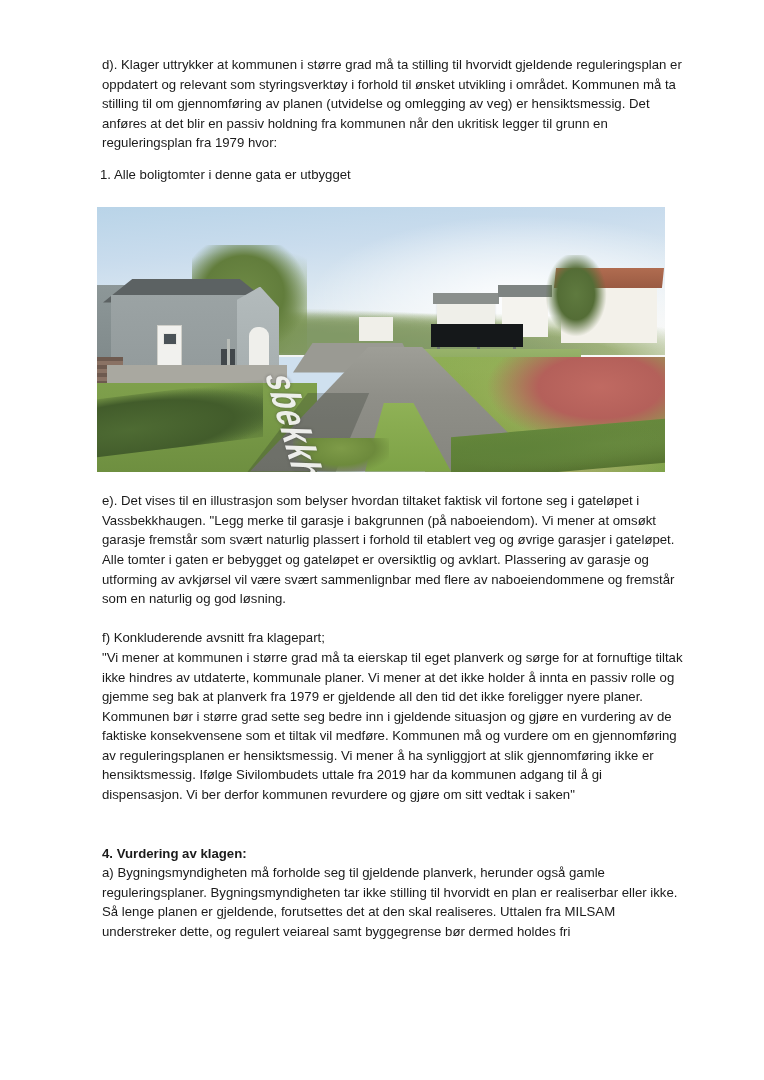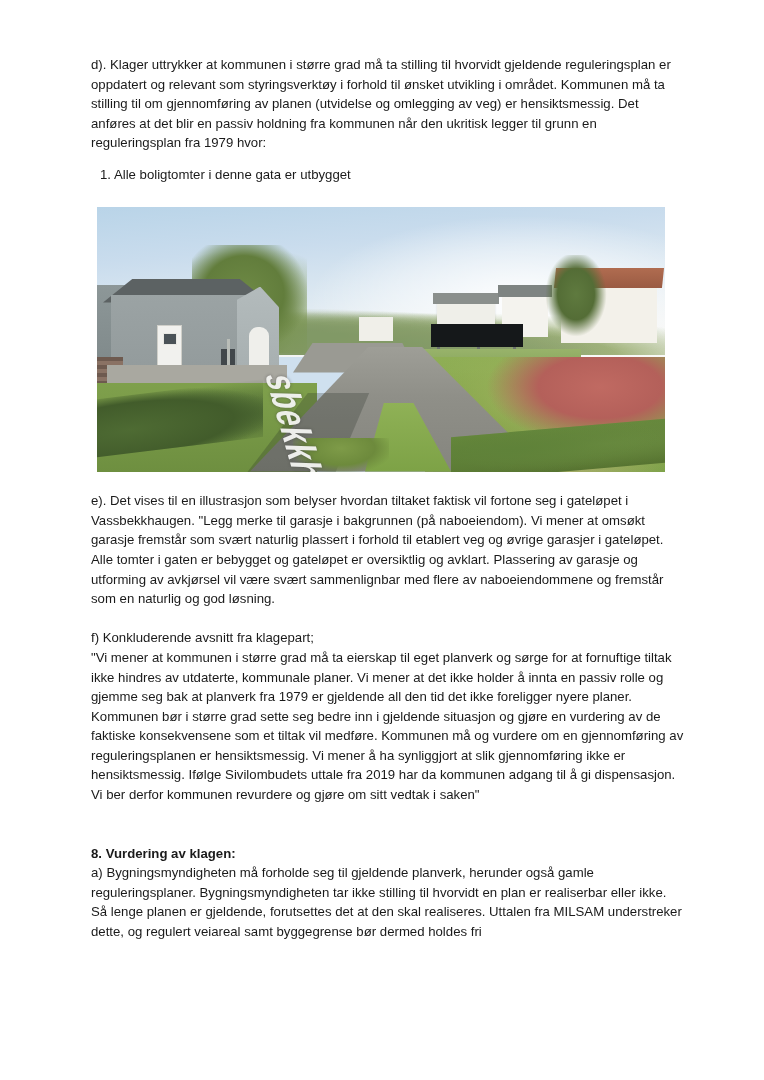--- a/index.html
+++ b/index.html
@@ -24,21 +24,21 @@
   }
   .doc-body {
     font-size: 13.2px;
     line-height: 19.6px;
     color: #1a1a1a;
   }
   p {
     margin: 0;
   }
   .para {
-    margin: 0 0 0 3px;
+    margin: 0 0 0 14px;
   }
   .gap-para {
     margin-top: 19.6px;
   }
   .gap-section {
     margin-top: 39px;
   }
   .heading {
     font-weight: bold;
   }
@@ -398,17 +398,17 @@
 
         <div class="street-label">sbekkhaugen</div>
       </div>
     </div>
 
     <p class="para gap-para">e). Det vises til en illustrasjon som belyser hvordan tiltaket faktisk vil fortone seg i gateløpet i Vassbekkhaugen. "Legg merke til garasje i bakgrunnen (på naboeiendom). Vi mener at omsøkt garasje fremstår som svært naturlig plassert i forhold til etablert veg og øvrige garasjer i gateløpet. Alle tomter i gaten er bebygget og gateløpet er oversiktlig og avklart. Plassering av garasje og utforming av avkjørsel vil være svært sammenlignbar med flere av naboeiendommene og fremstår som en naturlig og god løsning.</p>
 
     <p class="para gap-para">f) Konkluderende avsnitt fra klagepart;</p>
     <p class="para">"Vi mener at kommunen i større grad må ta eierskap til eget planverk og sørge for at fornuftige tiltak ikke hindres av utdaterte, kommunale planer. Vi mener at det ikke holder å innta en passiv rolle og gjemme seg bak at planverk fra 1979 er gjeldende all den tid det ikke foreligger nyere planer. Kommunen bør i større grad sette seg bedre inn i gjeldende situasjon og gjøre en vurdering av de faktiske konsekvensene som et tiltak vil medføre. Kommunen må og vurdere om en gjennomføring av reguleringsplanen er hensiktsmessig. Vi mener å ha synliggjort at slik gjennomføring ikke er hensiktsmessig. Ifølge Sivilombudets uttale fra 2019 har da kommunen adgang til å gi dispensasjon. Vi ber derfor kommunen revurdere og gjøre om sitt vedtak i saken"</p>
 
-    <p class="para heading gap-section">8. Vurdering av klagen:</p>
+    <p class="para heading gap-section">4. Vurdering av klagen:</p>
     <p class="para">a) Bygningsmyndigheten må forholde seg til gjeldende planverk, herunder også gamle reguleringsplaner. Bygningsmyndigheten tar ikke stilling til hvorvidt en plan er realiserbar eller ikke. Så lenge planen er gjeldende, forutsettes det at den skal realiseres. Uttalen fra MILSAM understreker dette, og regulert veiareal samt byggegrense bør dermed holdes fri</p>
 
   </div>
 </div>
 
 </body></html>

